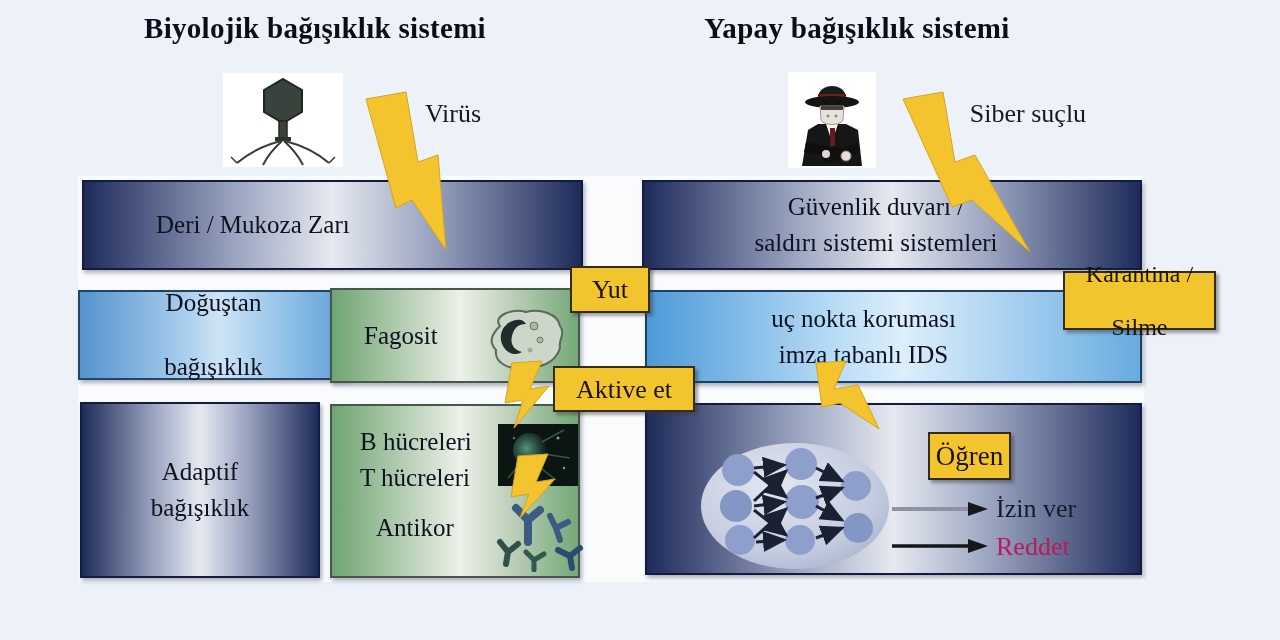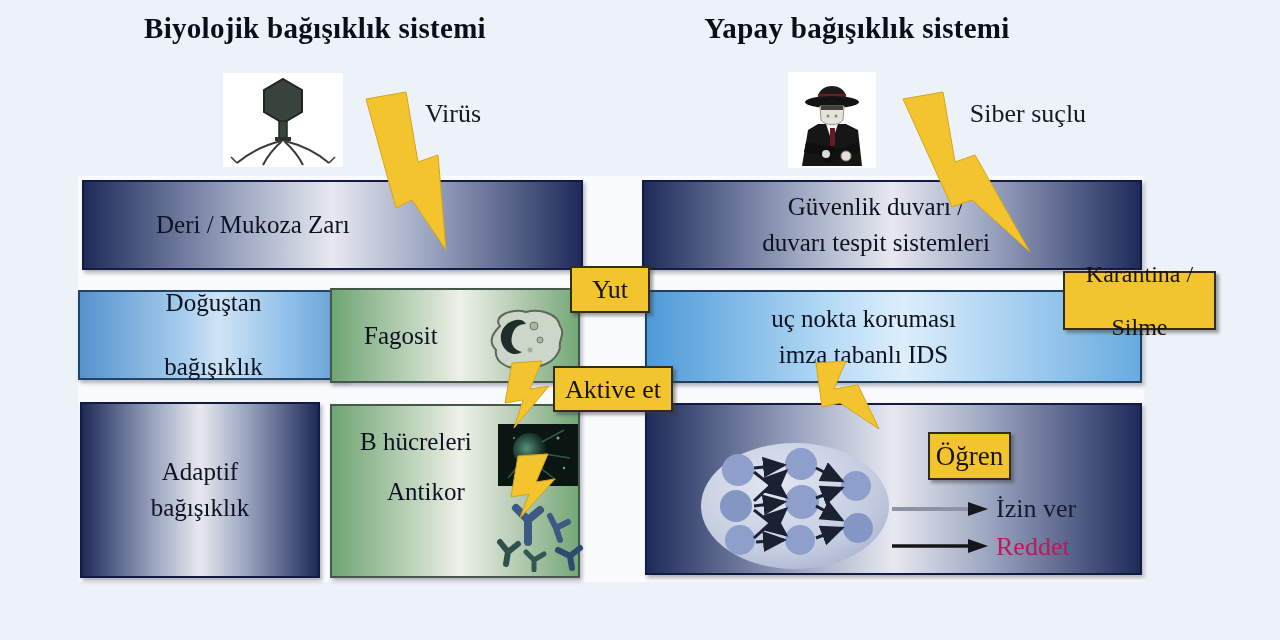--- a/index.html
+++ b/index.html
@@ -94,21 +94,22 @@
     </svg>
   </div>
 
   <div class="box grad-navy center" style="left:80px;top:402px;width:240px;height:176px;">
     <span class="ln">Adaptif</span>
     <span class="ln">bağışıklık</span>
   </div>
 
   <div class="box grad-green" style="left:330px;top:404px;width:250px;height:174px;justify-content:flex-start;padding-top:18px;">
     <span class="ln" style="padding-left:28px;">B hücreleri</span>
-    <span class="ln" style="padding-left:55px;margin-top:14px;">Antikor</span>
+    <span class="ln" style="padding-left:28px;">T hücreleri</span>
+    <span class="ln" style="padding-left:44px;margin-top:14px;">Antikor</span>
   </div>
 
   <div class="abs" style="left:498px;top:424px;width:80px;height:62px;z-index:3;">
     <svg width="80" height="62" viewBox="0 0 80 62">
       <defs>
         <radialGradient id="cellg" cx="40%" cy="45%" r="60%">
           <stop offset="0%" stop-color="#5e8f78"></stop>
             <stop offset="45%" stop-color="#2d5948"></stop>
           <stop offset="100%" stop-color="#0b1512"></stop>
         </radialGradient>
@@ -139,21 +140,21 @@
         </g>
         <g stroke="#33584f" stroke-width="5">
           <path d="M42,62 L34,54 M42,62 L52,56 M42,62 L42,72"></path>
         </g>
       </g>
     </svg>
   </div>
 
   <div class="box grad-navy center" style="left:642px;top:180px;width:500px;height:90px;padding-right:32px;">
     <span class="ln">Güvenlik duvarı /</span>
-    <span class="ln">duvarı tespit sistemleri</span>
+    <span class="ln">saldırı sistemi sistemleri</span>
   </div>
 
   <div class="box grad-blue2 center" style="left:645px;top:290px;width:497px;height:93px;padding-right:60px;">
     <span class="ln">uç nokta koruması</span>
     <span class="ln">imza tabanlı IDS</span>
   </div>
 
   <div class="box grad-navy" style="left:645px;top:403px;width:497px;height:172px;"></div>
 
   <div class="abs" style="left:698px;top:440px;width:194px;height:132px;z-index:3;">
@@ -212,21 +213,21 @@
       <polygon points="903,99 943,92 955,162 975,155 1030,252 972,200 952,207"></polygon>
       <polygon points="512,363 542,361 530,389 549,386 514,428 523,400 505,403"></polygon>
       <polygon points="518,456 548,454 536,482 555,479 520,518 529,494 511,497"></polygon>
       <polygon points="816,363 846,361 834,389 858,385 879,429 840,403 822,407"></polygon>
     </g>
   </svg>
 
   <div class="ylabel" style="left:570px;top:266px;width:80px;height:47px;">
     <span class="yl">Yut</span>
   </div>
-  <div class="ylabel" style="left:553px;top:366px;width:120px;height:46px;">
+  <div class="ylabel" style="left:553px;top:366px;width:142px;height:46px;">
     <span class="yl">Aktive et</span>
   </div>
   <div class="ylabel" style="left:1063px;top:271px;width:153px;height:59px;gap:26px;">
     <span class="yl" style="font-size:24px;">Karantina /</span>
     <span class="yl" style="font-size:24px;">Silme</span>
   </div>
   <div class="ylabel" style="left:928px;top:432px;width:83px;height:48px;">
     <span class="yl" style="font-size:27px;">Öğren</span>
   </div>
 

